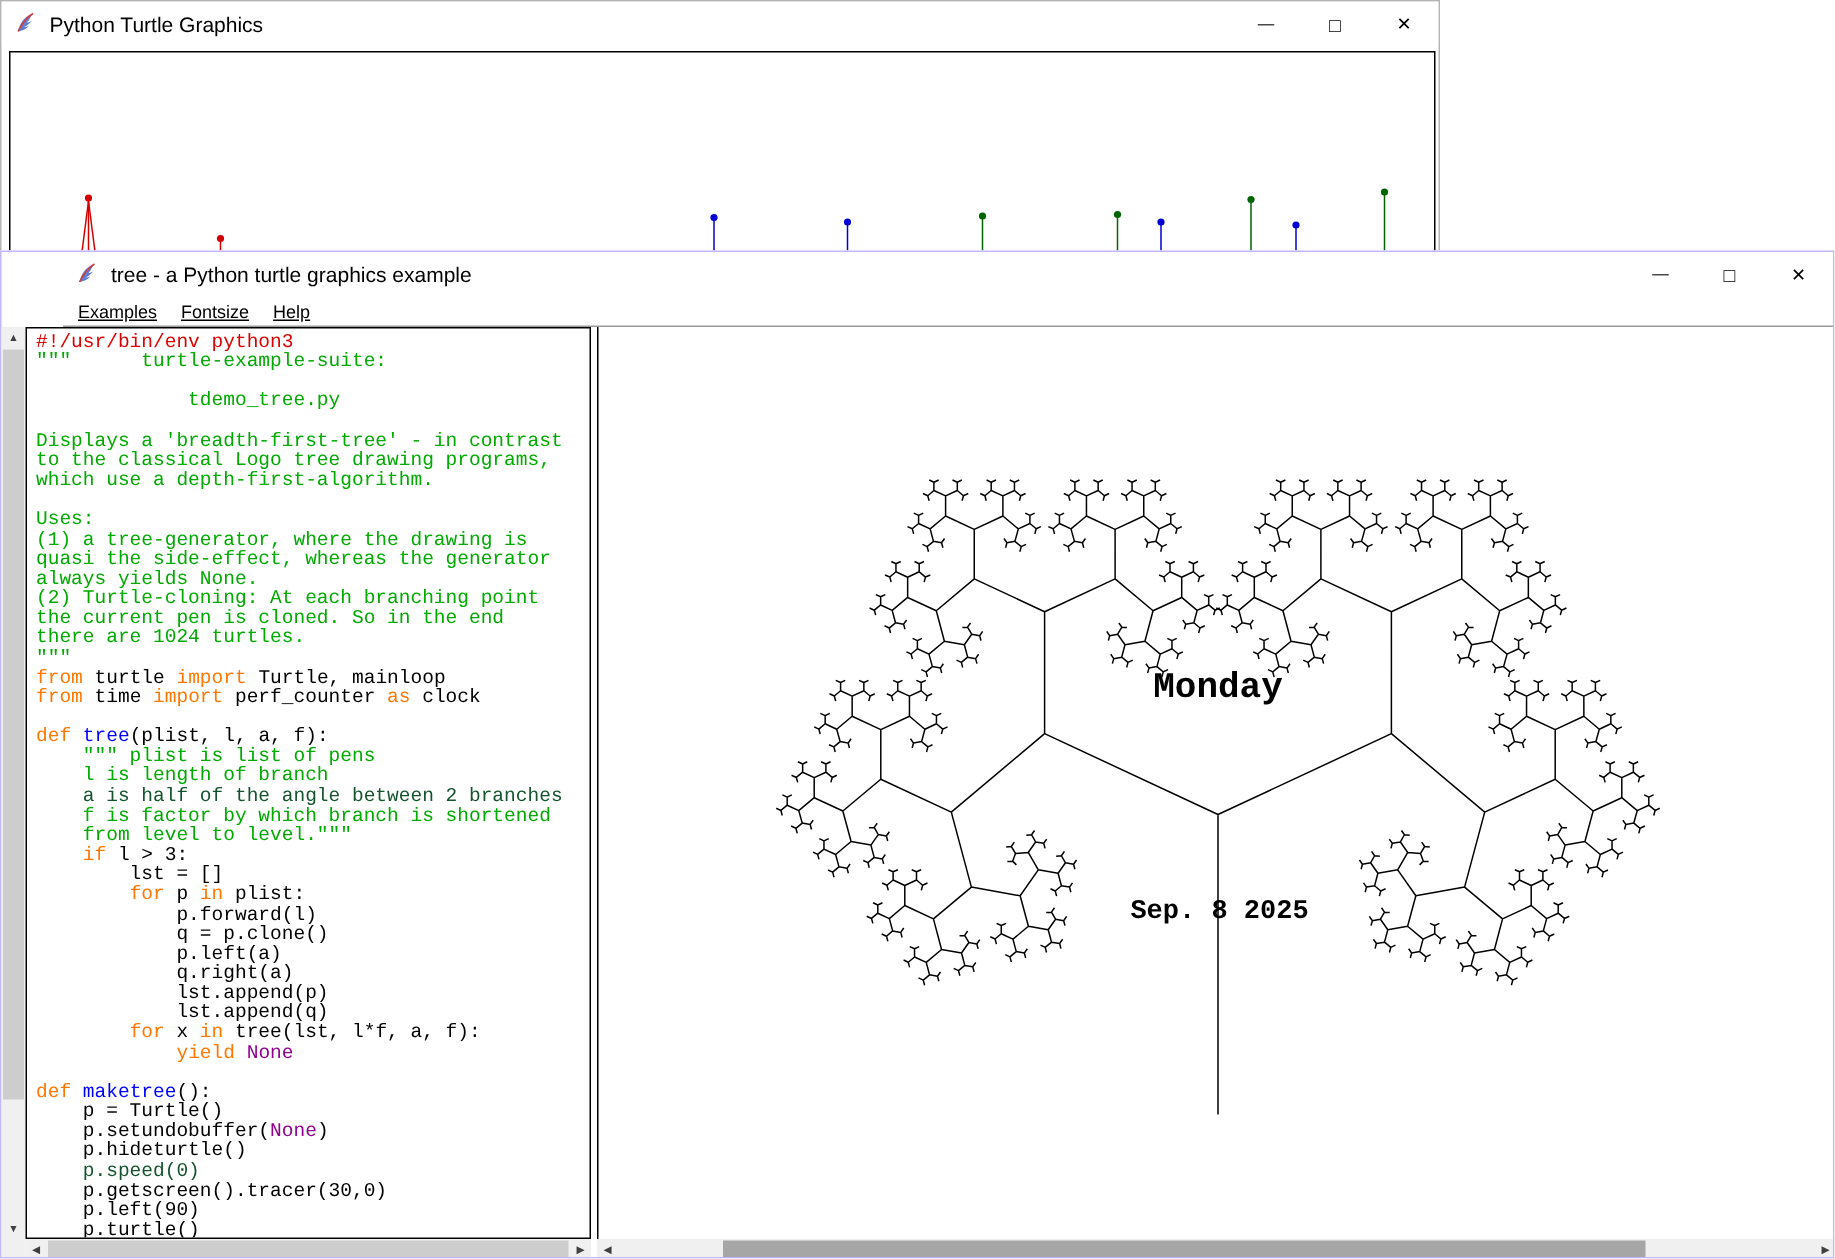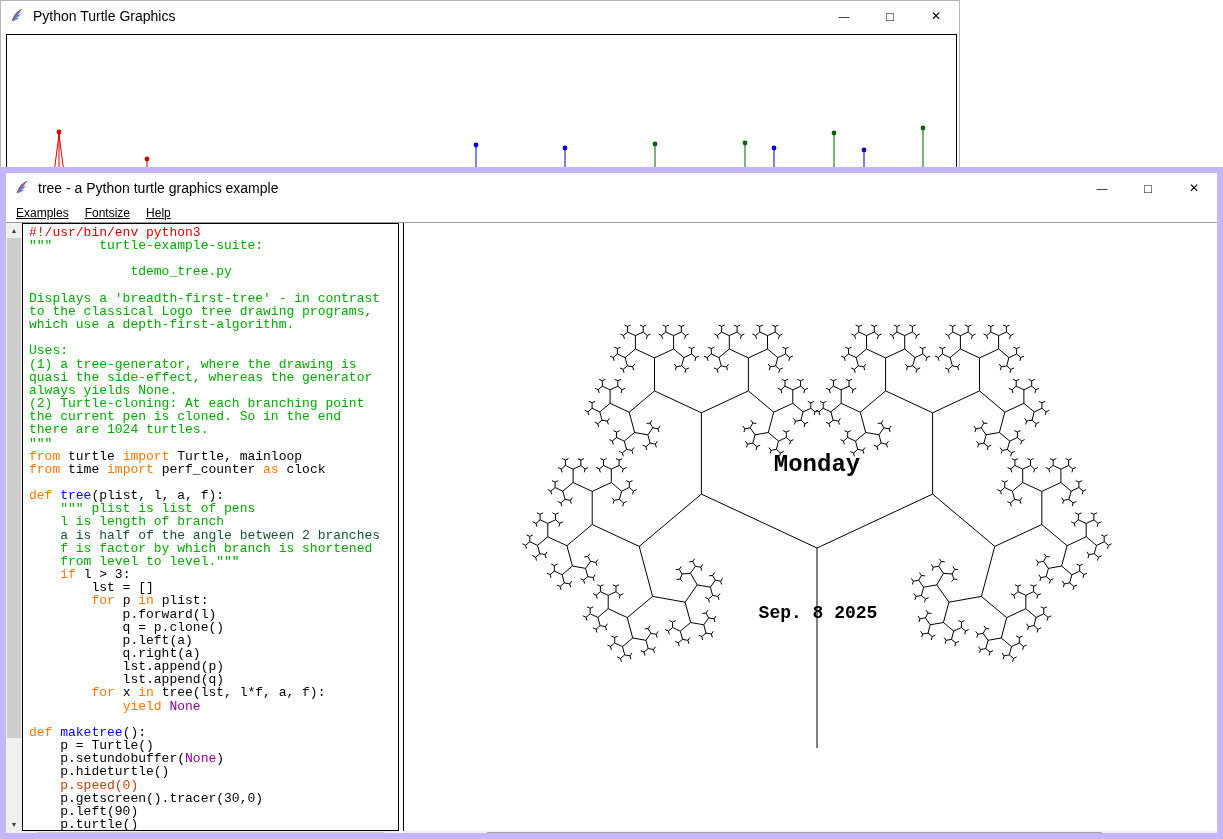--- a/index.html
+++ b/index.html
@@ -1,20 +1,20 @@
 <!DOCTYPE html>
 <html><head>
 <meta charset="utf-8">
 <style>
   * { margin:0; padding:0; box-sizing:border-box; }
   html,body { width:1223px; height:839px; background:#ffffff; font-family:"Liberation Sans",sans-serif; overflow:hidden; position:relative; }
 
   .window { position:absolute; background:#fff; }
   .bg-window { left:0; top:0; width:960px; height:167px; border:1px solid #b4b4b4; border-bottom:none; overflow:hidden; }
-  .fg-window { left:0; top:167px; width:1223px; height:672px; border:6px solid #c4b5fd; overflow:hidden; }
+  .fg-window { left:0; top:167px; width:1223px; height:672px; border:1px solid #c4b5fd; overflow:hidden;padding-left:41px; }
 
   .titlebar { height:30px; display:flex; align-items:center; background:#ffffff; }
   .app-icon { width:16px; height:16px; margin-left:8px; display:inline-flex; }
   .title-text { font-size:14px; color:#000; margin-left:8px; white-space:nowrap; }
   .win-controls { margin-left:auto; display:flex; height:100%; }
   .win-btn { width:46px; height:100%; display:flex; align-items:center; justify-content:center; font-size:11px; color:#000; cursor:default; }
   .win-btn.max { font-size:13px; }
   .win-btn.close { font-size:12px; }
 
   .bg-canvas { position:absolute; left:5px; top:33px; width:951px; height:140px; border:1px solid #000; background:#fff; }
@@ -176,21 +176,21 @@
           <div class="code-line"><span style="color: rgb(0, 0, 0);">            q.right(a)</span></div>
           <div class="code-line"><span style="color: rgb(0, 0, 0);">            lst.append(p)</span></div>
           <div class="code-line"><span style="color: rgb(0, 0, 0);">            lst.append(q)</span></div>
           <div class="code-line"><span style="color: rgb(0, 0, 0);">        </span><span style="color: rgb(255, 119, 0);">for</span><span style="color: rgb(0, 0, 0);"> x </span><span style="color: rgb(255, 119, 0);">in</span><span style="color: rgb(0, 0, 0);"> tree(lst, l*f, a, f):</span></div>
           <div class="code-line"><span style="color: rgb(0, 0, 0);">            </span><span style="color: rgb(255, 119, 0);">yield</span><span style="color: rgb(0, 0, 0);"> </span><span style="color: rgb(144, 0, 144);">None</span></div>
           <div class="code-line"> </div>
           <div class="code-line"><span style="color: rgb(255, 119, 0);">def</span><span style="color: rgb(0, 0, 0);"> </span><span style="color: rgb(0, 0, 255);">maketree</span><span style="color: rgb(0, 0, 0);">():</span></div>
           <div class="code-line"><span style="color: rgb(0, 0, 0);">    p = Turtle()</span></div>
           <div class="code-line"><span style="color: rgb(0, 0, 0);">    p.setundobuffer(</span><span style="color: rgb(144, 0, 144);">None</span><span style="color: rgb(0, 0, 0);">)</span></div>
           <div class="code-line"><span style="color: rgb(0, 0, 0);">    p.hideturtle()</span></div>
-          <div class="code-line"><span style="color: #c2410c;">    p.speed(0)</span></div>
+          <div class="code-line"><span style="color: #14532d;">    p.speed(0)</span></div>
           <div class="code-line"><span style="color: rgb(0, 0, 0);">    p.getscreen().tracer(30,0)</span></div>
           <div class="code-line"><span style="color: rgb(0, 0, 0);">    p.left(90)</span></div>
           <div class="code-line"><span style="color: rgb(0, 0, 0);">    p.turtle()</span></div>
         </div>
     </div>
 
     <div class="canvas-pane">
       <svg width="826" height="608">
           <path d="M413.0 525.0L413.0 325.0M413.0 325.0L297.4 271.1M297.4 271.1L235.2 323.4M235.2 323.4L248.6 373.4M248.6 373.4L281.1 379.2M281.1 379.2L293.2 361.9M293.2 361.9L286.5 350.3M286.5 350.3L278.0 351.0M278.0 351.0L276.1 356.1M276.1 356.1L278.6 358.6M276.1 356.1L272.6 356.4M278.0 351.0L275.2 346.3M275.2 346.3L271.8 346.6M275.2 346.3L277.2 343.4M286.5 350.3L291.4 343.3M291.4 343.3L288.7 338.5M288.7 338.5L285.2 338.8M288.7 338.5L290.7 335.7M291.4 343.3L296.8 344.2M296.8 344.2L298.8 341.4M296.8 344.2L297.7 347.6M293.2 361.9L306.4 364.2M306.4 364.2L311.3 357.2M311.3 357.2L308.6 352.5M308.6 352.5L305.1 352.8M308.6 352.5L310.6 349.6M311.3 357.2L316.7 358.2M316.7 358.2L318.7 355.3M316.7 358.2L317.6 361.5M306.4 364.2L308.6 372.5M308.6 372.5L314.0 373.4M314.0 373.4L316.0 370.6M314.0 373.4L314.9 376.8M308.6 372.5L304.5 376.0M304.5 376.0L305.4 379.4M304.5 376.0L301.3 374.5M281.1 379.2L286.6 399.5M286.6 399.5L299.8 401.8M299.8 401.8L304.7 394.8M304.7 394.8L302.0 390.1M302.0 390.1L298.5 390.4M302.0 390.1L304.0 387.2M304.7 394.8L310.1 395.8M310.1 395.8L312.1 392.9M310.1 395.8L311.0 399.1M299.8 401.8L302.0 410.1M302.0 410.1L307.4 411.0M307.4 411.0L309.4 408.2M307.4 411.0L308.3 414.4M302.0 410.1L297.8 413.6M297.8 413.6L298.7 417.0M297.8 413.6L294.7 412.1M286.6 399.5L276.3 408.1M276.3 408.1L278.5 416.4M278.5 416.4L283.9 417.3M283.9 417.3L285.9 414.5M283.9 417.3L284.8 420.7M278.5 416.4L274.3 419.9M274.3 419.9L275.2 423.3M274.3 419.9L271.2 418.4M276.3 408.1L268.5 404.5M268.5 404.5L264.4 408.0M264.4 408.0L265.3 411.4M264.4 408.0L261.2 406.5M268.5 404.5L268.5 399.0M268.5 399.0L265.4 397.6M268.5 399.0L271.7 397.6M248.6 373.4L223.3 394.6M223.3 394.6L228.7 415.0M228.7 415.0L242.0 417.3M242.0 417.3L246.9 410.3M246.9 410.3L244.1 405.6M244.1 405.6L240.7 405.9M244.1 405.6L246.1 402.7M246.9 410.3L252.2 411.3M252.2 411.3L254.2 408.4M252.2 411.3L253.1 414.6M242.0 417.3L244.2 425.6M244.2 425.6L249.5 426.5M249.5 426.5L251.5 423.7M249.5 426.5L250.4 429.9M244.2 425.6L240.0 429.1M240.0 429.1L240.9 432.5M240.0 429.1L236.8 427.6M228.7 415.0L218.5 423.6M218.5 423.6L220.7 431.9M220.7 431.9L226.0 432.8M226.0 432.8L228.0 430.0M226.0 432.8L226.9 436.2M220.7 431.9L216.5 435.4M216.5 435.4L217.4 438.8M216.5 435.4L213.3 433.9M218.5 423.6L210.7 420.0M210.7 420.0L206.5 423.5M206.5 423.5L207.4 426.9M206.5 423.5L203.4 422.0M210.7 420.0L210.7 414.5M210.7 414.5L207.5 413.1M210.7 414.5L213.8 413.1M223.3 394.6L204.2 385.7M204.2 385.7L193.9 394.4M193.9 394.4L196.1 402.6M196.1 402.6L201.5 403.6M201.5 403.6L203.5 400.7M201.5 403.6L202.4 407.0M196.1 402.6L192.0 406.2M192.0 406.2L192.9 409.5M192.0 406.2L188.8 404.7M193.9 394.4L186.2 390.8M186.2 390.8L182.0 394.3M182.0 394.3L182.9 397.6M182.0 394.3L178.8 392.8M186.2 390.8L186.2 385.3M186.2 385.3L183.0 383.8M186.2 385.3L189.3 383.8M204.2 385.7L204.2 372.3M204.2 372.3L196.4 368.7M196.4 368.7L192.3 372.2M192.3 372.2L193.2 375.6M192.3 372.2L189.1 370.7M196.4 368.7L196.4 363.2M196.4 363.2L193.3 361.8M196.4 363.2L199.6 361.8M204.2 372.3L212.0 368.7M212.0 368.7L212.0 363.2M212.0 363.2L208.8 361.8M212.0 363.2L215.1 361.8M212.0 368.7L216.1 372.2M216.1 372.2L219.3 370.7M216.1 372.2L215.2 375.6M235.2 323.4L188.2 301.5M188.2 301.5L162.9 322.7M162.9 322.7L168.4 343.0M168.4 343.0L181.6 345.4M181.6 345.4L186.5 338.4M186.5 338.4L183.8 333.6M183.8 333.6L180.3 333.9M183.8 333.6L185.8 330.8M186.5 338.4L191.9 339.3M191.9 339.3L193.9 336.5M191.9 339.3L192.8 342.7M181.6 345.4L183.8 353.6M183.8 353.6L189.2 354.6M189.2 354.6L191.2 351.7M189.2 354.6L190.1 357.9M183.8 353.6L179.6 357.1M179.6 357.1L180.5 360.5M179.6 357.1L176.5 355.7M168.4 343.0L158.1 351.7M158.1 351.7L160.3 359.9M160.3 359.9L165.7 360.9M165.7 360.9L167.7 358.0M165.7 360.9L166.6 364.2M160.3 359.9L156.1 363.4M156.1 363.4L157.0 366.8M156.1 363.4L153.0 362.0M158.1 351.7L150.3 348.1M150.3 348.1L146.1 351.6M146.1 351.6L147.0 354.9M146.1 351.6L143.0 350.1M150.3 348.1L150.3 342.6M150.3 342.6L147.2 341.1M150.3 342.6L153.5 341.1M162.9 322.7L143.8 313.8M143.8 313.8L133.5 322.4M133.5 322.4L135.8 330.7M135.8 330.7L141.1 331.6M141.1 331.6L143.1 328.8M141.1 331.6L142.0 335.0M135.8 330.7L131.6 334.2M131.6 334.2L132.5 337.6M131.6 334.2L128.4 332.7M133.5 322.4L125.8 318.8M125.8 318.8L121.6 322.3M121.6 322.3L122.5 325.7M121.6 322.3L118.5 320.8M125.8 318.8L125.8 313.4M125.8 313.4L122.6 311.9M125.8 313.4L128.9 311.9M143.8 313.8L143.8 300.4M143.8 300.4L136.1 296.8M136.1 296.8L131.9 300.3M131.9 300.3L132.8 303.6M131.9 300.3L128.7 298.8M136.1 296.8L136.1 291.3M136.1 291.3L132.9 289.8M136.1 291.3L139.2 289.8M143.8 300.4L151.6 296.8M151.6 296.8L151.6 291.3M151.6 291.3L148.4 289.8M151.6 291.3L154.7 289.8M151.6 296.8L155.8 300.3M155.8 300.3L158.9 298.8M155.8 300.3L154.9 303.6M188.2 301.5L188.2 268.4M188.2 268.4L169.1 259.5M169.1 259.5L158.8 268.2M158.8 268.2L161.1 276.4M161.1 276.4L166.4 277.4M166.4 277.4L168.4 274.5M166.4 277.4L167.3 280.7M161.1 276.4L156.9 279.9M156.9 279.9L157.8 283.3M156.9 279.9L153.7 278.5M158.8 268.2L151.1 264.5M151.1 264.5L146.9 268.1M146.9 268.1L147.8 271.4M146.9 268.1L143.8 266.6M151.1 264.5L151.1 259.1M151.1 259.1L147.9 257.6M151.1 259.1L154.2 257.6M169.1 259.5L169.1 246.1M169.1 246.1L161.4 242.5M161.4 242.5L157.2 246.0M157.2 246.0L158.1 249.4M157.2 246.0L154.0 244.5M161.4 242.5L161.4 237.0M161.4 237.0L158.2 235.6M161.4 237.0L164.5 235.6M169.1 246.1L176.9 242.5M176.9 242.5L176.9 237.0M176.9 237.0L173.7 235.6M176.9 237.0L180.0 235.6M176.9 242.5L181.1 246.0M181.1 246.0L184.2 244.5M181.1 246.0L180.2 249.4M188.2 268.4L207.3 259.5M207.3 259.5L207.3 246.1M207.3 246.1L199.5 242.5M199.5 242.5L195.4 246.0M195.4 246.0L196.3 249.4M195.4 246.0L192.2 244.5M199.5 242.5L199.5 237.0M199.5 237.0L196.4 235.6M199.5 237.0L202.7 235.6M207.3 246.1L215.1 242.5M215.1 242.5L215.1 237.0M215.1 237.0L211.9 235.6M215.1 237.0L218.2 235.6M215.1 242.5L219.2 246.0M219.2 246.0L222.4 244.5M219.2 246.0L218.3 249.4M207.3 259.5L217.6 268.2M217.6 268.2L225.3 264.5M225.3 264.5L225.3 259.1M225.3 259.1L222.2 257.6M225.3 259.1L228.5 257.6M225.3 264.5L229.5 268.1M229.5 268.1L232.7 266.6M229.5 268.1L228.6 271.4M217.6 268.2L215.4 276.4M215.4 276.4L219.6 279.9M219.6 279.9L222.7 278.5M219.6 279.9L218.7 283.3M215.4 276.4L210.0 277.4M210.0 277.4L209.1 280.7M210.0 277.4L208.0 274.5M297.4 271.1L297.4 189.8M297.4 189.8L250.5 167.9M250.5 167.9L225.2 189.2M225.2 189.2L230.6 209.5M230.6 209.5L243.9 211.8M243.9 211.8L248.8 204.8M248.8 204.8L246.0 200.1M246.0 200.1L242.6 200.4M246.0 200.1L248.0 197.3M248.8 204.8L254.1 205.8M254.1 205.8L256.1 202.9M254.1 205.8L255.0 209.1M243.9 211.8L246.1 220.1M246.1 220.1L251.4 221.1M251.4 221.1L253.4 218.2M251.4 221.1L252.3 224.4M246.1 220.1L241.9 223.6M241.9 223.6L242.8 227.0M241.9 223.6L238.7 222.1M230.6 209.5L220.3 218.1M220.3 218.1L222.6 226.4M222.6 226.4L227.9 227.4M227.9 227.4L229.9 224.5M227.9 227.4L228.8 230.7M222.6 226.4L218.4 229.9M218.4 229.9L219.3 233.3M218.4 229.9L215.2 228.4M220.3 218.1L212.6 214.5M212.6 214.5L208.4 218.0M208.4 218.0L209.3 221.4M208.4 218.0L205.3 216.6M212.6 214.5L212.6 209.1M212.6 209.1L209.4 207.6M212.6 209.1L215.7 207.6M225.2 189.2L206.1 180.3M206.1 180.3L195.8 188.9M195.8 188.9L198.0 197.2M198.0 197.2L203.4 198.1M203.4 198.1L205.4 195.3M203.4 198.1L204.3 201.5M198.0 197.2L193.8 200.7M193.8 200.7L194.7 204.0M193.8 200.7L190.7 199.2M195.8 188.9L188.1 185.3M188.1 185.3L183.9 188.8M183.9 188.8L184.8 192.1M183.9 188.8L180.7 187.3M188.1 185.3L188.1 179.8M188.1 179.8L184.9 178.4M188.1 179.8L191.2 178.4M206.1 180.3L206.1 166.8M206.1 166.8L198.3 163.2M198.3 163.2L194.2 166.7M194.2 166.7L195.1 170.1M194.2 166.7L191.0 165.3M198.3 163.2L198.3 157.8M198.3 157.8L195.2 156.3M198.3 157.8L201.5 156.3M206.1 166.8L213.8 163.2M213.8 163.2L213.8 157.8M213.8 157.8L210.7 156.3M213.8 157.8L217.0 156.3M213.8 163.2L218.0 166.7M218.0 166.7L221.2 165.3M218.0 166.7L217.1 170.1M250.5 167.9L250.5 134.9M250.5 134.9L231.4 126.0M231.4 126.0L221.1 134.6M221.1 134.6L223.3 142.9M223.3 142.9L228.7 143.8M228.7 143.8L230.7 141.0M228.7 143.8L229.6 147.2M223.3 142.9L219.1 146.4M219.1 146.4L220.0 149.8M219.1 146.4L216.0 144.9M221.1 134.6L213.4 131.0M213.4 131.0L209.2 134.5M209.2 134.5L210.1 137.9M209.2 134.5L206.0 133.1M213.4 131.0L213.4 125.6M213.4 125.6L210.2 124.1M213.4 125.6L216.5 124.1M231.4 126.0L231.4 112.6M231.4 112.6L223.6 109.0M223.6 109.0L219.5 112.5M219.5 112.5L220.4 115.8M219.5 112.5L216.3 111.0M223.6 109.0L223.6 103.5M223.6 103.5L220.5 102.0M223.6 103.5L226.8 102.0M231.4 112.6L239.2 109.0M239.2 109.0L239.2 103.5M239.2 103.5L236.0 102.0M239.2 103.5L242.3 102.0M239.2 109.0L243.3 112.5M243.3 112.5L246.5 111.0M243.3 112.5L242.4 115.8M250.5 134.9L269.6 126.0M269.6 126.0L269.6 112.6M269.6 112.6L261.8 109.0M261.8 109.0L257.6 112.5M257.6 112.5L258.5 115.8M257.6 112.5L254.5 111.0M261.8 109.0L261.8 103.5M261.8 103.5L258.7 102.0M261.8 103.5L265.0 102.0M269.6 112.6L277.3 109.0M277.3 109.0L277.3 103.5M277.3 103.5L274.2 102.0M277.3 103.5L280.5 102.0M277.3 109.0L281.5 112.5M281.5 112.5L284.7 111.0M281.5 112.5L280.6 115.8M269.6 126.0L279.9 134.6M279.9 134.6L287.6 131.0M287.6 131.0L287.6 125.6M287.6 125.6L284.5 124.1M287.6 125.6L290.8 124.1M287.6 131.0L291.8 134.5M291.8 134.5L294.9 133.1M291.8 134.5L290.9 137.9M279.9 134.6L277.6 142.9M277.6 142.9L281.8 146.4M281.8 146.4L285.0 144.9M281.8 146.4L280.9 149.8M277.6 142.9L272.3 143.8M272.3 143.8L271.4 147.2M272.3 143.8L270.3 141.0M297.4 189.8L344.4 167.9M344.4 167.9L344.4 134.9M344.4 134.9L325.3 126.0M325.3 126.0L315.0 134.6M315.0 134.6L317.3 142.9M317.3 142.9L322.6 143.8M322.6 143.8L324.6 141.0M322.6 143.8L323.5 147.2M317.3 142.9L313.1 146.4M313.1 146.4L314.0 149.8M313.1 146.4L309.9 144.9M315.0 134.6L307.3 131.0M307.3 131.0L303.1 134.5M303.1 134.5L304.0 137.9M303.1 134.5L299.9 133.1M307.3 131.0L307.3 125.6M307.3 125.6L304.1 124.1M307.3 125.6L310.4 124.1M325.3 126.0L325.3 112.6M325.3 112.6L317.6 109.0M317.6 109.0L313.4 112.5M313.4 112.5L314.3 115.8M313.4 112.5L310.2 111.0M317.6 109.0L317.6 103.5M317.6 103.5L314.4 102.0M317.6 103.5L320.7 102.0M325.3 112.6L333.1 109.0M333.1 109.0L333.1 103.5M333.1 103.5L329.9 102.0M333.1 103.5L336.2 102.0M333.1 109.0L337.3 112.5M337.3 112.5L340.4 111.0M337.3 112.5L336.4 115.8M344.4 134.9L363.5 126.0M363.5 126.0L363.5 112.6M363.5 112.6L355.7 109.0M355.7 109.0L351.6 112.5M351.6 112.5L352.5 115.8M351.6 112.5L348.4 111.0M355.7 109.0L355.7 103.5M355.7 103.5L352.6 102.0M355.7 103.5L358.9 102.0M363.5 112.6L371.2 109.0M371.2 109.0L371.2 103.5M371.2 103.5L368.1 102.0M371.2 103.5L374.4 102.0M371.2 109.0L375.4 112.5M375.4 112.5L378.6 111.0M375.4 112.5L374.5 115.8M363.5 126.0L373.8 134.6M373.8 134.6L381.5 131.0M381.5 131.0L381.5 125.6M381.5 125.6L378.4 124.1M381.5 125.6L384.7 124.1M381.5 131.0L385.7 134.5M385.7 134.5L388.9 133.1M385.7 134.5L384.8 137.9M373.8 134.6L371.6 142.9M371.6 142.9L375.7 146.4M375.7 146.4L378.9 144.9M375.7 146.4L374.8 149.8M371.6 142.9L366.2 143.8M366.2 143.8L365.3 147.2M366.2 143.8L364.2 141.0M344.4 167.9L369.7 189.2M369.7 189.2L388.8 180.3M388.8 180.3L388.8 166.8M388.8 166.8L381.0 163.2M381.0 163.2L376.9 166.7M376.9 166.7L377.8 170.1M376.9 166.7L373.7 165.3M381.0 163.2L381.0 157.8M381.0 157.8L377.9 156.3M381.0 157.8L384.2 156.3M388.8 166.8L396.6 163.2M396.6 163.2L396.6 157.8M396.6 157.8L393.4 156.3M396.6 157.8L399.7 156.3M396.6 163.2L400.7 166.7M400.7 166.7L403.9 165.3M400.7 166.7L399.8 170.1M388.8 180.3L399.1 188.9M399.1 188.9L406.8 185.3M406.8 185.3L406.8 179.8M406.8 179.8L403.7 178.4M406.8 179.8L410.0 178.4M406.8 185.3L411.0 188.8M411.0 188.8L414.2 187.3M411.0 188.8L410.1 192.1M399.1 188.9L396.9 197.2M396.9 197.2L401.0 200.7M401.0 200.7L404.2 199.2M401.0 200.7L400.1 204.0M396.9 197.2L391.5 198.1M391.5 198.1L390.6 201.5M391.5 198.1L389.5 195.3M369.7 189.2L364.3 209.5M364.3 209.5L374.5 218.1M374.5 218.1L382.3 214.5M382.3 214.5L382.3 209.1M382.3 209.1L379.2 207.6M382.3 209.1L385.5 207.6M382.3 214.5L386.5 218.0M386.5 218.0L389.6 216.6M386.5 218.0L385.6 221.4M374.5 218.1L372.3 226.4M372.3 226.4L376.5 229.9M376.5 229.9L379.7 228.4M376.5 229.9L375.6 233.3M372.3 226.4L367.0 227.4M367.0 227.4L366.1 230.7M367.0 227.4L365.0 224.5M364.3 209.5L351.0 211.8M351.0 211.8L348.8 220.1M348.8 220.1L353.0 223.6M353.0 223.6L356.2 222.1M353.0 223.6L352.1 227.0M348.8 220.1L343.5 221.1M343.5 221.1L342.6 224.4M343.5 221.1L341.5 218.2M351.0 211.8L346.1 204.8M346.1 204.8L340.8 205.8M340.8 205.8L339.9 209.1M340.8 205.8L338.8 202.9M346.1 204.8L348.9 200.1M348.9 200.1L346.9 197.3M348.9 200.1L352.3 200.4M413.0 325.0L528.6 271.1M528.6 271.1L528.6 189.8M528.6 189.8L481.6 167.9M481.6 167.9L456.3 189.2M456.3 189.2L461.7 209.5M461.7 209.5L475.0 211.8M475.0 211.8L479.9 204.8M479.9 204.8L477.1 200.1M477.1 200.1L473.7 200.4M477.1 200.1L479.1 197.3M479.9 204.8L485.2 205.8M485.2 205.8L487.2 202.9M485.2 205.8L486.1 209.1M475.0 211.8L477.2 220.1M477.2 220.1L482.5 221.1M482.5 221.1L484.5 218.2M482.5 221.1L483.4 224.4M477.2 220.1L473.0 223.6M473.0 223.6L473.9 227.0M473.0 223.6L469.8 222.1M461.7 209.5L451.5 218.1M451.5 218.1L453.7 226.4M453.7 226.4L459.0 227.4M459.0 227.4L461.0 224.5M459.0 227.4L459.9 230.7M453.7 226.4L449.5 229.9M449.5 229.9L450.4 233.3M449.5 229.9L446.3 228.4M451.5 218.1L443.7 214.5M443.7 214.5L439.5 218.0M439.5 218.0L440.4 221.4M439.5 218.0L436.4 216.6M443.7 214.5L443.7 209.1M443.7 209.1L440.5 207.6M443.7 209.1L446.8 207.6M456.3 189.2L437.2 180.3M437.2 180.3L426.9 188.9M426.9 188.9L429.1 197.2M429.1 197.2L434.5 198.1M434.5 198.1L436.5 195.3M434.5 198.1L435.4 201.5M429.1 197.2L425.0 200.7M425.0 200.7L425.9 204.0M425.0 200.7L421.8 199.2M426.9 188.9L419.2 185.3M419.2 185.3L415.0 188.8M415.0 188.8L415.9 192.1M415.0 188.8L411.8 187.3M419.2 185.3L419.2 179.8M419.2 179.8L416.0 178.4M419.2 179.8L422.3 178.4M437.2 180.3L437.2 166.8M437.2 166.8L429.4 163.2M429.4 163.2L425.3 166.7M425.3 166.7L426.2 170.1M425.3 166.7L422.1 165.3M429.4 163.2L429.4 157.8M429.4 157.8L426.3 156.3M429.4 157.8L432.6 156.3M437.2 166.8L445.0 163.2M445.0 163.2L445.0 157.8M445.0 157.8L441.8 156.3M445.0 157.8L448.1 156.3M445.0 163.2L449.1 166.7M449.1 166.7L452.3 165.3M449.1 166.7L448.2 170.1M481.6 167.9L481.6 134.9M481.6 134.9L462.5 126.0M462.5 126.0L452.2 134.6M452.2 134.6L454.4 142.9M454.4 142.9L459.8 143.8M459.8 143.8L461.8 141.0M459.8 143.8L460.7 147.2M454.4 142.9L450.3 146.4M450.3 146.4L451.2 149.8M450.3 146.4L447.1 144.9M452.2 134.6L444.5 131.0M444.5 131.0L440.3 134.5M440.3 134.5L441.2 137.9M440.3 134.5L437.1 133.1M444.5 131.0L444.5 125.6M444.5 125.6L441.3 124.1M444.5 125.6L447.6 124.1M462.5 126.0L462.5 112.6M462.5 112.6L454.8 109.0M454.8 109.0L450.6 112.5M450.6 112.5L451.5 115.8M450.6 112.5L447.4 111.0M454.8 109.0L454.8 103.5M454.8 103.5L451.6 102.0M454.8 103.5L457.9 102.0M462.5 112.6L470.3 109.0M470.3 109.0L470.3 103.5M470.3 103.5L467.1 102.0M470.3 103.5L473.4 102.0M470.3 109.0L474.4 112.5M474.4 112.5L477.6 111.0M474.4 112.5L473.5 115.8M481.6 134.9L500.7 126.0M500.7 126.0L500.7 112.6M500.7 112.6L492.9 109.0M492.9 109.0L488.7 112.5M488.7 112.5L489.6 115.8M488.7 112.5L485.6 111.0M492.9 109.0L492.9 103.5M492.9 103.5L489.8 102.0M492.9 103.5L496.1 102.0M500.7 112.6L508.4 109.0M508.4 109.0L508.4 103.5M508.4 103.5L505.3 102.0M508.4 103.5L511.6 102.0M508.4 109.0L512.6 112.5M512.6 112.5L515.8 111.0M512.6 112.5L511.7 115.8M500.7 126.0L511.0 134.6M511.0 134.6L518.7 131.0M518.7 131.0L518.7 125.6M518.7 125.6L515.6 124.1M518.7 125.6L521.9 124.1M518.7 131.0L522.9 134.5M522.9 134.5L526.1 133.1M522.9 134.5L522.0 137.9M511.0 134.6L508.7 142.9M508.7 142.9L512.9 146.4M512.9 146.4L516.1 144.9M512.9 146.4L512.0 149.8M508.7 142.9L503.4 143.8M503.4 143.8L502.5 147.2M503.4 143.8L501.4 141.0M528.6 189.8L575.5 167.9M575.5 167.9L575.5 134.9M575.5 134.9L556.4 126.0M556.4 126.0L546.1 134.6M546.1 134.6L548.4 142.9M548.4 142.9L553.7 143.8M553.7 143.8L555.7 141.0M553.7 143.8L554.6 147.2M548.4 142.9L544.2 146.4M544.2 146.4L545.1 149.8M544.2 146.4L541.0 144.9M546.1 134.6L538.4 131.0M538.4 131.0L534.2 134.5M534.2 134.5L535.1 137.9M534.2 134.5L531.1 133.1M538.4 131.0L538.4 125.6M538.4 125.6L535.2 124.1M538.4 125.6L541.5 124.1M556.4 126.0L556.4 112.6M556.4 112.6L548.7 109.0M548.7 109.0L544.5 112.5M544.5 112.5L545.4 115.8M544.5 112.5L541.3 111.0M548.7 109.0L548.7 103.5M548.7 103.5L545.5 102.0M548.7 103.5L551.8 102.0M556.4 112.6L564.2 109.0M564.2 109.0L564.2 103.5M564.2 103.5L561.0 102.0M564.2 103.5L567.3 102.0M564.2 109.0L568.4 112.5M568.4 112.5L571.5 111.0M568.4 112.5L567.5 115.8M575.5 134.9L594.6 126.0M594.6 126.0L594.6 112.6M594.6 112.6L586.8 109.0M586.8 109.0L582.7 112.5M582.7 112.5L583.6 115.8M582.7 112.5L579.5 111.0M586.8 109.0L586.8 103.5M586.8 103.5L583.7 102.0M586.8 103.5L590.0 102.0M594.6 112.6L602.4 109.0M602.4 109.0L602.4 103.5M602.4 103.5L599.2 102.0M602.4 103.5L605.5 102.0M602.4 109.0L606.5 112.5M606.5 112.5L609.7 111.0M606.5 112.5L605.6 115.8M594.6 126.0L604.9 134.6M604.9 134.6L612.6 131.0M612.6 131.0L612.6 125.6M612.6 125.6L609.5 124.1M612.6 125.6L615.8 124.1M612.6 131.0L616.8 134.5M616.8 134.5L620.0 133.1M616.8 134.5L615.9 137.9M604.9 134.6L602.7 142.9M602.7 142.9L606.9 146.4M606.9 146.4L610.0 144.9M606.9 146.4L606.0 149.8M602.7 142.9L597.3 143.8M597.3 143.8L596.4 147.2M597.3 143.8L595.3 141.0M575.5 167.9L600.8 189.2M600.8 189.2L619.9 180.3M619.9 180.3L619.9 166.8M619.9 166.8L612.2 163.2M612.2 163.2L608.0 166.7M608.0 166.7L608.9 170.1M608.0 166.7L604.8 165.3M612.2 163.2L612.2 157.8M612.2 157.8L609.0 156.3M612.2 157.8L615.3 156.3M619.9 166.8L627.7 163.2M627.7 163.2L627.7 157.8M627.7 157.8L624.5 156.3M627.7 157.8L630.8 156.3M627.7 163.2L631.8 166.7M631.8 166.7L635.0 165.3M631.8 166.7L630.9 170.1M619.9 180.3L630.2 188.9M630.2 188.9L637.9 185.3M637.9 185.3L637.9 179.8M637.9 179.8L634.8 178.4M637.9 179.8L641.1 178.4M637.9 185.3L642.1 188.8M642.1 188.8L645.3 187.3M642.1 188.8L641.2 192.1M630.2 188.9L628.0 197.2M628.0 197.2L632.2 200.7M632.2 200.7L635.3 199.2M632.2 200.7L631.3 204.0M628.0 197.2L622.6 198.1M622.6 198.1L621.7 201.5M622.6 198.1L620.6 195.3M600.8 189.2L595.4 209.5M595.4 209.5L605.7 218.1M605.7 218.1L613.4 214.5M613.4 214.5L613.4 209.1M613.4 209.1L610.3 207.6M613.4 209.1L616.6 207.6M613.4 214.5L617.6 218.0M617.6 218.0L620.7 216.6M617.6 218.0L616.7 221.4M605.7 218.1L603.4 226.4M603.4 226.4L607.6 229.9M607.6 229.9L610.8 228.4M607.6 229.9L606.7 233.3M603.4 226.4L598.1 227.4M598.1 227.4L597.2 230.7M598.1 227.4L596.1 224.5M595.4 209.5L582.1 211.8M582.1 211.8L579.9 220.1M579.9 220.1L584.1 223.6M584.1 223.6L587.3 222.1M584.1 223.6L583.2 227.0M579.9 220.1L574.6 221.1M574.6 221.1L573.7 224.4M574.6 221.1L572.6 218.2M582.1 211.8L577.2 204.8M577.2 204.8L571.9 205.8M571.9 205.8L571.0 209.1M571.9 205.8L569.9 202.9M577.2 204.8L580.0 200.1M580.0 200.1L578.0 197.3M580.0 200.1L583.4 200.4M528.6 271.1L590.8 323.4M590.8 323.4L637.8 301.5M637.8 301.5L637.8 268.4M637.8 268.4L618.7 259.5M618.7 259.5L608.4 268.2M608.4 268.2L610.6 276.4M610.6 276.4L616.0 277.4M616.0 277.4L618.0 274.5M616.0 277.4L616.9 280.7M610.6 276.4L606.4 279.9M606.4 279.9L607.3 283.3M606.4 279.9L603.3 278.5M608.4 268.2L600.7 264.5M600.7 264.5L596.5 268.1M596.5 268.1L597.4 271.4M596.5 268.1L593.3 266.6M600.7 264.5L600.7 259.1M600.7 259.1L597.5 257.6M600.7 259.1L603.8 257.6M618.7 259.5L618.7 246.1M618.7 246.1L610.9 242.5M610.9 242.5L606.8 246.0M606.8 246.0L607.7 249.4M606.8 246.0L603.6 244.5M610.9 242.5L610.9 237.0M610.9 237.0L607.8 235.6M610.9 237.0L614.1 235.6M618.7 246.1L626.5 242.5M626.5 242.5L626.5 237.0M626.5 237.0L623.3 235.6M626.5 237.0L629.6 235.6M626.5 242.5L630.6 246.0M630.6 246.0L633.8 244.5M630.6 246.0L629.7 249.4M637.8 268.4L656.9 259.5M656.9 259.5L656.9 246.1M656.9 246.1L649.1 242.5M649.1 242.5L644.9 246.0M644.9 246.0L645.8 249.4M644.9 246.0L641.8 244.5M649.1 242.5L649.1 237.0M649.1 237.0L646.0 235.6M649.1 237.0L652.3 235.6M656.9 246.1L664.6 242.5M664.6 242.5L664.6 237.0M664.6 237.0L661.5 235.6M664.6 237.0L667.8 235.6M664.6 242.5L668.8 246.0M668.8 246.0L672.0 244.5M668.8 246.0L667.9 249.4M656.9 259.5L667.2 268.2M667.2 268.2L674.9 264.5M674.9 264.5L674.9 259.1M674.9 259.1L671.8 257.6M674.9 259.1L678.1 257.6M674.9 264.5L679.1 268.1M679.1 268.1L682.2 266.6M679.1 268.1L678.2 271.4M667.2 268.2L664.9 276.4M664.9 276.4L669.1 279.9M669.1 279.9L672.3 278.5M669.1 279.9L668.2 283.3M664.9 276.4L659.6 277.4M659.6 277.4L658.7 280.7M659.6 277.4L657.6 274.5M637.8 301.5L663.1 322.7M663.1 322.7L682.2 313.8M682.2 313.8L682.2 300.4M682.2 300.4L674.4 296.8M674.4 296.8L670.2 300.3M670.2 300.3L671.1 303.6M670.2 300.3L667.1 298.8M674.4 296.8L674.4 291.3M674.4 291.3L671.3 289.8M674.4 291.3L677.6 289.8M682.2 300.4L689.9 296.8M689.9 296.8L689.9 291.3M689.9 291.3L686.8 289.8M689.9 291.3L693.1 289.8M689.9 296.8L694.1 300.3M694.1 300.3L697.3 298.8M694.1 300.3L693.2 303.6M682.2 313.8L692.5 322.4M692.5 322.4L700.2 318.8M700.2 318.8L700.2 313.4M700.2 313.4L697.1 311.9M700.2 313.4L703.4 311.9M700.2 318.8L704.4 322.3M704.4 322.3L707.5 320.8M704.4 322.3L703.5 325.7M692.5 322.4L690.2 330.7M690.2 330.7L694.4 334.2M694.4 334.2L697.6 332.7M694.4 334.2L693.5 337.6M690.2 330.7L684.9 331.6M684.9 331.6L684.0 335.0M684.9 331.6L682.9 328.8M663.1 322.7L657.6 343.0M657.6 343.0L667.9 351.7M667.9 351.7L675.7 348.1M675.7 348.1L675.7 342.6M675.7 342.6L672.5 341.1M675.7 342.6L678.8 341.1M675.7 348.1L679.9 351.6M679.9 351.6L683.0 350.1M679.9 351.6L679.0 354.9M667.9 351.7L665.7 359.9M665.7 359.9L669.9 363.4M669.9 363.4L673.0 362.0M669.9 363.4L669.0 366.8M665.7 359.9L660.3 360.9M660.3 360.9L659.4 364.2M660.3 360.9L658.3 358.0M657.6 343.0L644.4 345.4M644.4 345.4L642.2 353.6M642.2 353.6L646.4 357.1M646.4 357.1L649.5 355.7M646.4 357.1L645.5 360.5M642.2 353.6L636.8 354.6M636.8 354.6L635.9 357.9M636.8 354.6L634.8 351.7M644.4 345.4L639.5 338.4M639.5 338.4L634.1 339.3M634.1 339.3L633.2 342.7M634.1 339.3L632.1 336.5M639.5 338.4L642.2 333.6M642.2 333.6L640.2 330.8M642.2 333.6L645.7 333.9M590.8 323.4L577.4 373.4M577.4 373.4L602.7 394.6M602.7 394.6L621.8 385.7M621.8 385.7L621.8 372.3M621.8 372.3L614.0 368.7M614.0 368.7L609.9 372.2M609.9 372.2L610.8 375.6M609.9 372.2L606.7 370.7M614.0 368.7L614.0 363.2M614.0 363.2L610.9 361.8M614.0 363.2L617.2 361.8M621.8 372.3L629.6 368.7M629.6 368.7L629.6 363.2M629.6 363.2L626.4 361.8M629.6 363.2L632.7 361.8M629.6 368.7L633.7 372.2M633.7 372.2L636.9 370.7M633.7 372.2L632.8 375.6M621.8 385.7L632.1 394.4M632.1 394.4L639.8 390.8M639.8 390.8L639.8 385.3M639.8 385.3L636.7 383.8M639.8 385.3L643.0 383.8M639.8 390.8L644.0 394.3M644.0 394.3L647.2 392.8M644.0 394.3L643.1 397.6M632.1 394.4L629.9 402.6M629.9 402.6L634.0 406.2M634.0 406.2L637.2 404.7M634.0 406.2L633.1 409.5M629.9 402.6L624.5 403.6M624.5 403.6L623.6 407.0M624.5 403.6L622.5 400.7M602.7 394.6L597.3 415.0M597.3 415.0L607.5 423.6M607.5 423.6L615.3 420.0M615.3 420.0L615.3 414.5M615.3 414.5L612.2 413.1M615.3 414.5L618.5 413.1M615.3 420.0L619.5 423.5M619.5 423.5L622.6 422.0M619.5 423.5L618.6 426.9M607.5 423.6L605.3 431.9M605.3 431.9L609.5 435.4M609.5 435.4L612.7 433.9M609.5 435.4L608.6 438.8M605.3 431.9L600.0 432.8M600.0 432.8L599.1 436.2M600.0 432.8L598.0 430.0M597.3 415.0L584.0 417.3M584.0 417.3L581.8 425.6M581.8 425.6L586.0 429.1M586.0 429.1L589.2 427.6M586.0 429.1L585.1 432.5M581.8 425.6L576.5 426.5M576.5 426.5L575.6 429.9M576.5 426.5L574.5 423.7M584.0 417.3L579.1 410.3M579.1 410.3L573.8 411.3M573.8 411.3L572.9 414.6M573.8 411.3L571.8 408.4M579.1 410.3L581.9 405.6M581.9 405.6L579.9 402.7M581.9 405.6L585.3 405.9M577.4 373.4L544.9 379.2M544.9 379.2L539.4 399.5M539.4 399.5L549.7 408.1M549.7 408.1L557.5 404.5M557.5 404.5L557.5 399.0M557.5 399.0L554.3 397.6M557.5 399.0L560.6 397.6M557.5 404.5L561.6 408.0M561.6 408.0L564.8 406.5M561.6 408.0L560.7 411.4M549.7 408.1L547.5 416.4M547.5 416.4L551.7 419.9M551.7 419.9L554.8 418.4M551.7 419.9L550.8 423.3M547.5 416.4L542.1 417.3M542.1 417.3L541.2 420.7M542.1 417.3L540.1 414.5M539.4 399.5L526.2 401.8M526.2 401.8L524.0 410.1M524.0 410.1L528.2 413.6M528.2 413.6L531.3 412.1M528.2 413.6L527.3 417.0M524.0 410.1L518.6 411.0M518.6 411.0L517.7 414.4M518.6 411.0L516.6 408.2M526.2 401.8L521.3 394.8M521.3 394.8L515.9 395.8M515.9 395.8L515.0 399.1M515.9 395.8L513.9 392.9M521.3 394.8L524.0 390.1M524.0 390.1L522.0 387.2M524.0 390.1L527.5 390.4M544.9 379.2L532.8 361.9M532.8 361.9L519.6 364.2M519.6 364.2L517.4 372.5M517.4 372.5L521.5 376.0M521.5 376.0L524.7 374.5M521.5 376.0L520.6 379.4M517.4 372.5L512.0 373.4M512.0 373.4L511.1 376.8M512.0 373.4L510.0 370.6M519.6 364.2L514.7 357.2M514.7 357.2L509.3 358.2M509.3 358.2L508.4 361.5M509.3 358.2L507.3 355.3M514.7 357.2L517.4 352.5M517.4 352.5L515.4 349.6M517.4 352.5L520.9 352.8M532.8 361.9L539.5 350.3M539.5 350.3L534.6 343.3M534.6 343.3L529.2 344.2M529.2 344.2L528.3 347.6M529.2 344.2L527.2 341.4M534.6 343.3L537.3 338.5M537.3 338.5L535.3 335.7M537.3 338.5L540.8 338.8M539.5 350.3L548.0 351.0M548.0 351.0L550.8 346.3M550.8 346.3L548.8 343.4M550.8 346.3L554.2 346.6M548.0 351.0L549.9 356.1M549.9 356.1L553.4 356.4M549.9 356.1L547.4 358.6" fill="none" stroke="#000000" stroke-width="1"></path>
         </svg>

